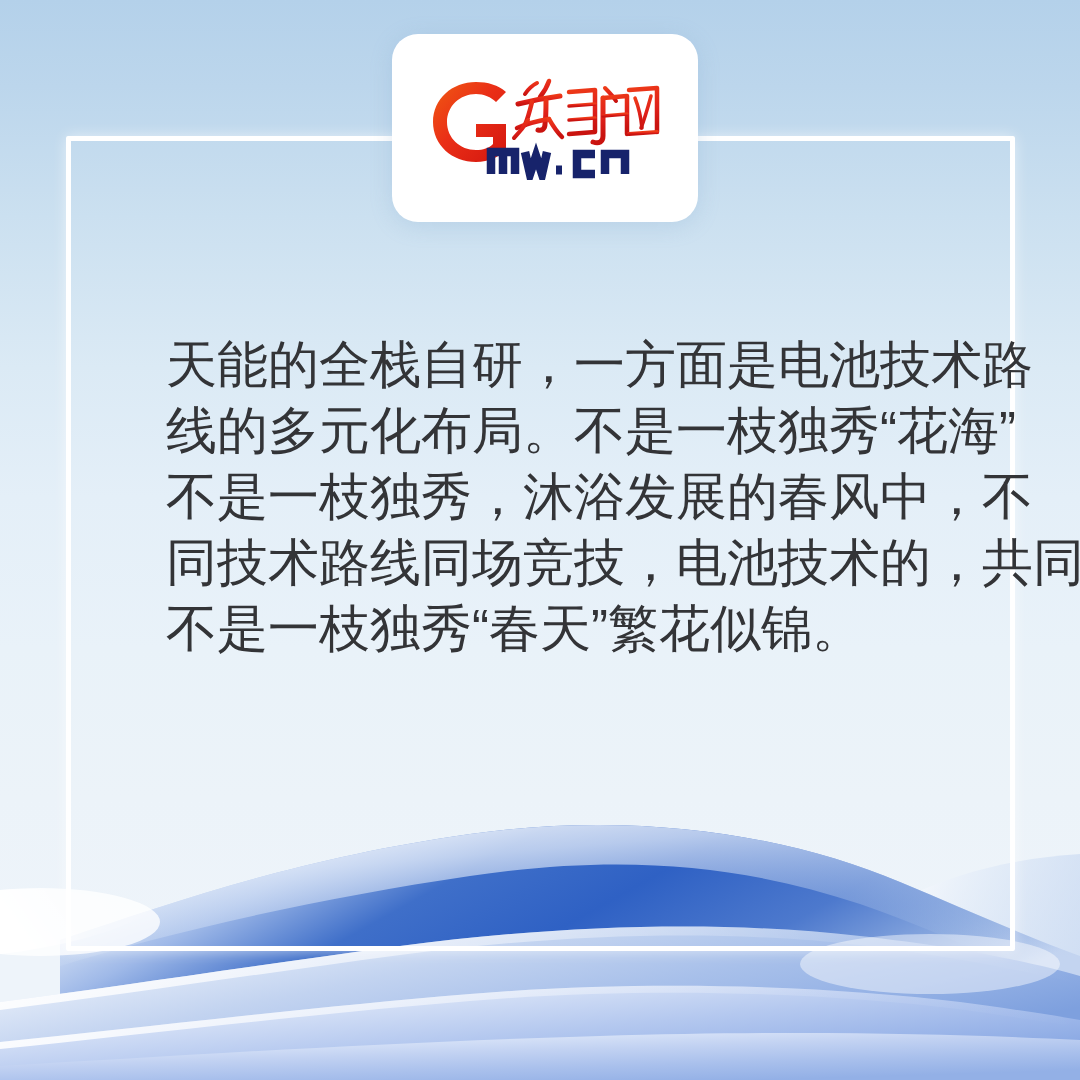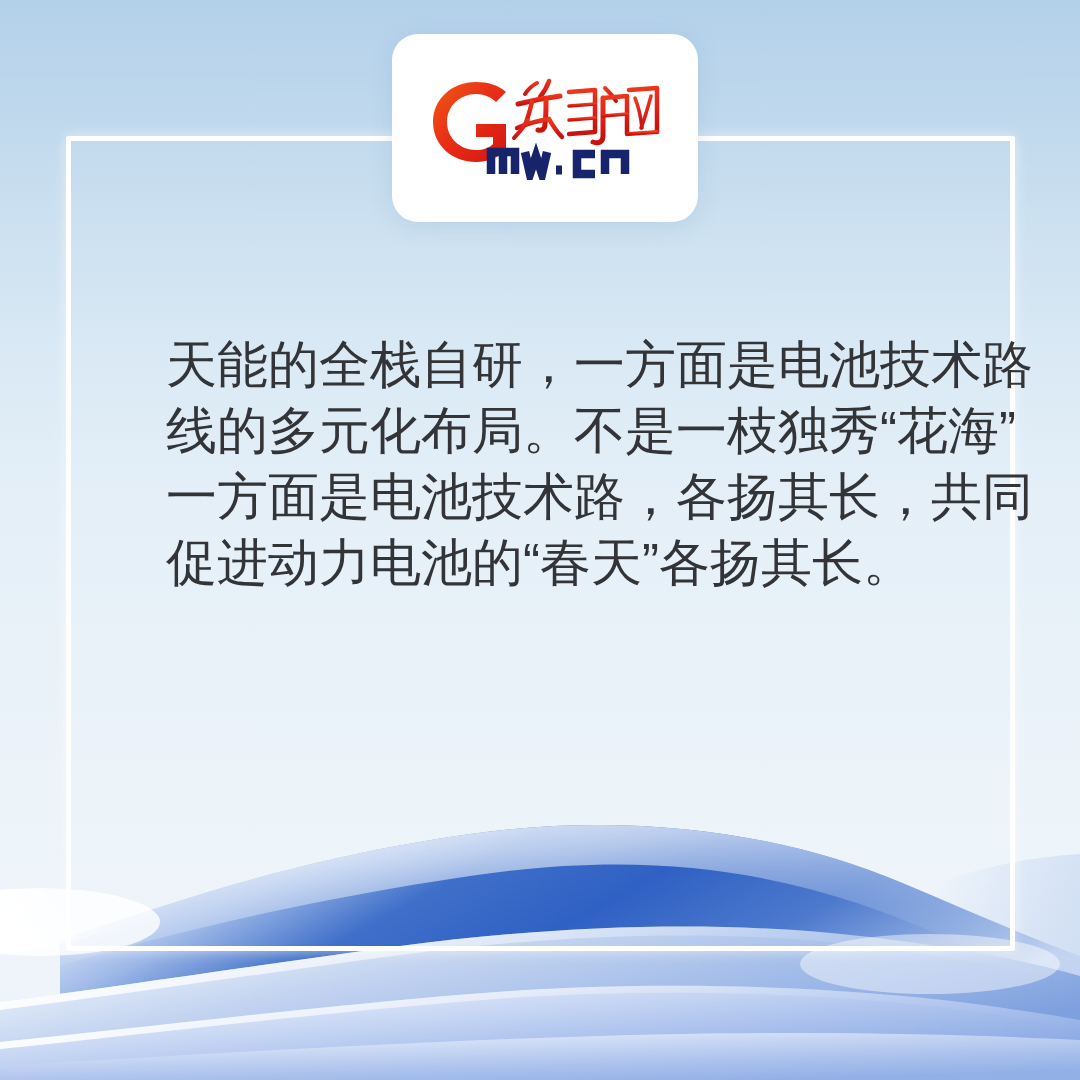--- a/index.html
+++ b/index.html
@@ -224,17 +224,18 @@
 
           <path d="M176 98 L176 78 L196 78 L196 98"></path>
         </g>
       </svg>
     </div>
   </div>
 
   <div class="copy">
     <div class="copy-line">天能的全栈自研，一方面是电池技术路</div>
     <div class="copy-line">线的多元化布局。不是一枝独秀“花海”</div>
-    <div class="copy-line">一方面是电池技术路，各扬其长，共同</div>
-    <div class="copy-line">促进动力电池的“春天”各扬其长。</div>
+    <div class="copy-line">不是一枝独秀，沐浴发展的春风中，不</div>
+    <div class="copy-line">同技术路线同场竞技，电池技术的，共同</div>
+    <div class="copy-line">不是一枝独秀“春天”繁花似锦。</div>
   </div>
 
 </div>
 
 </body></html>

